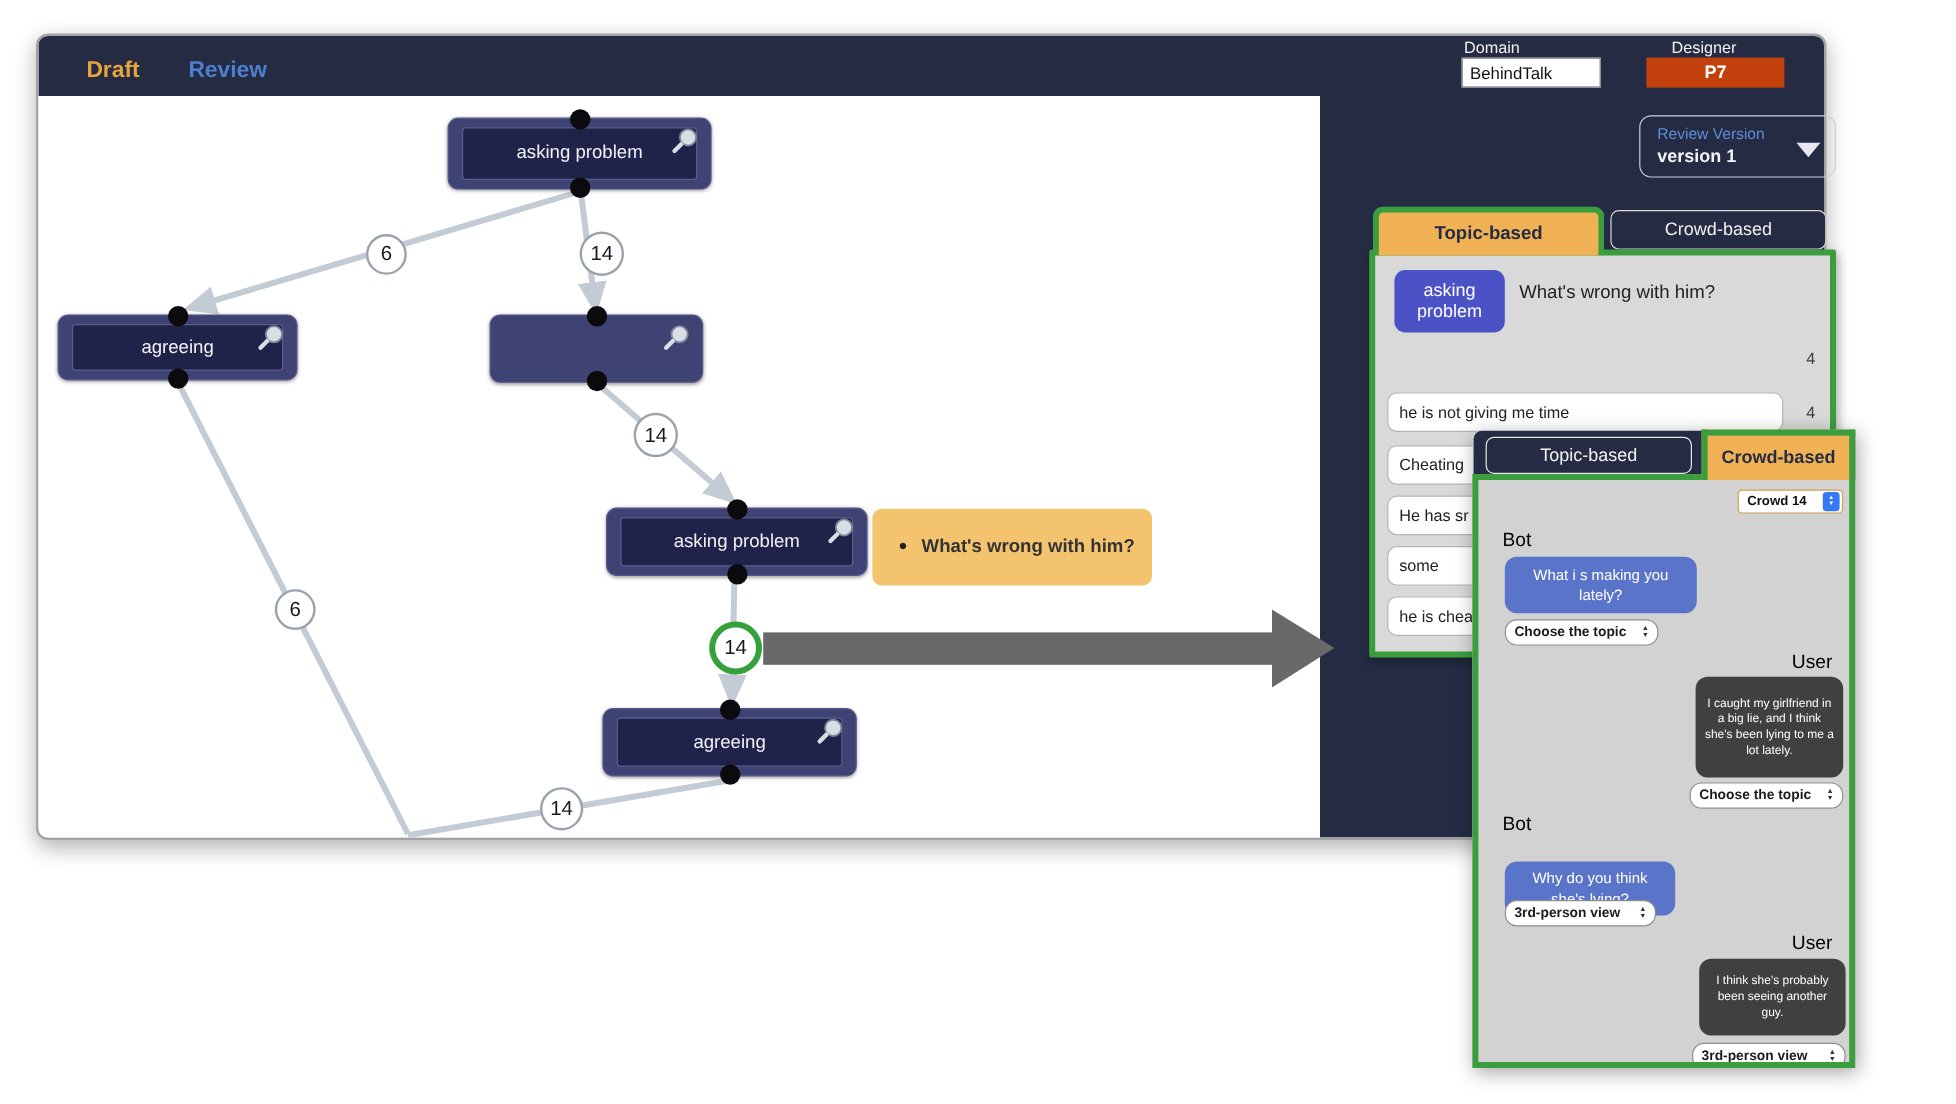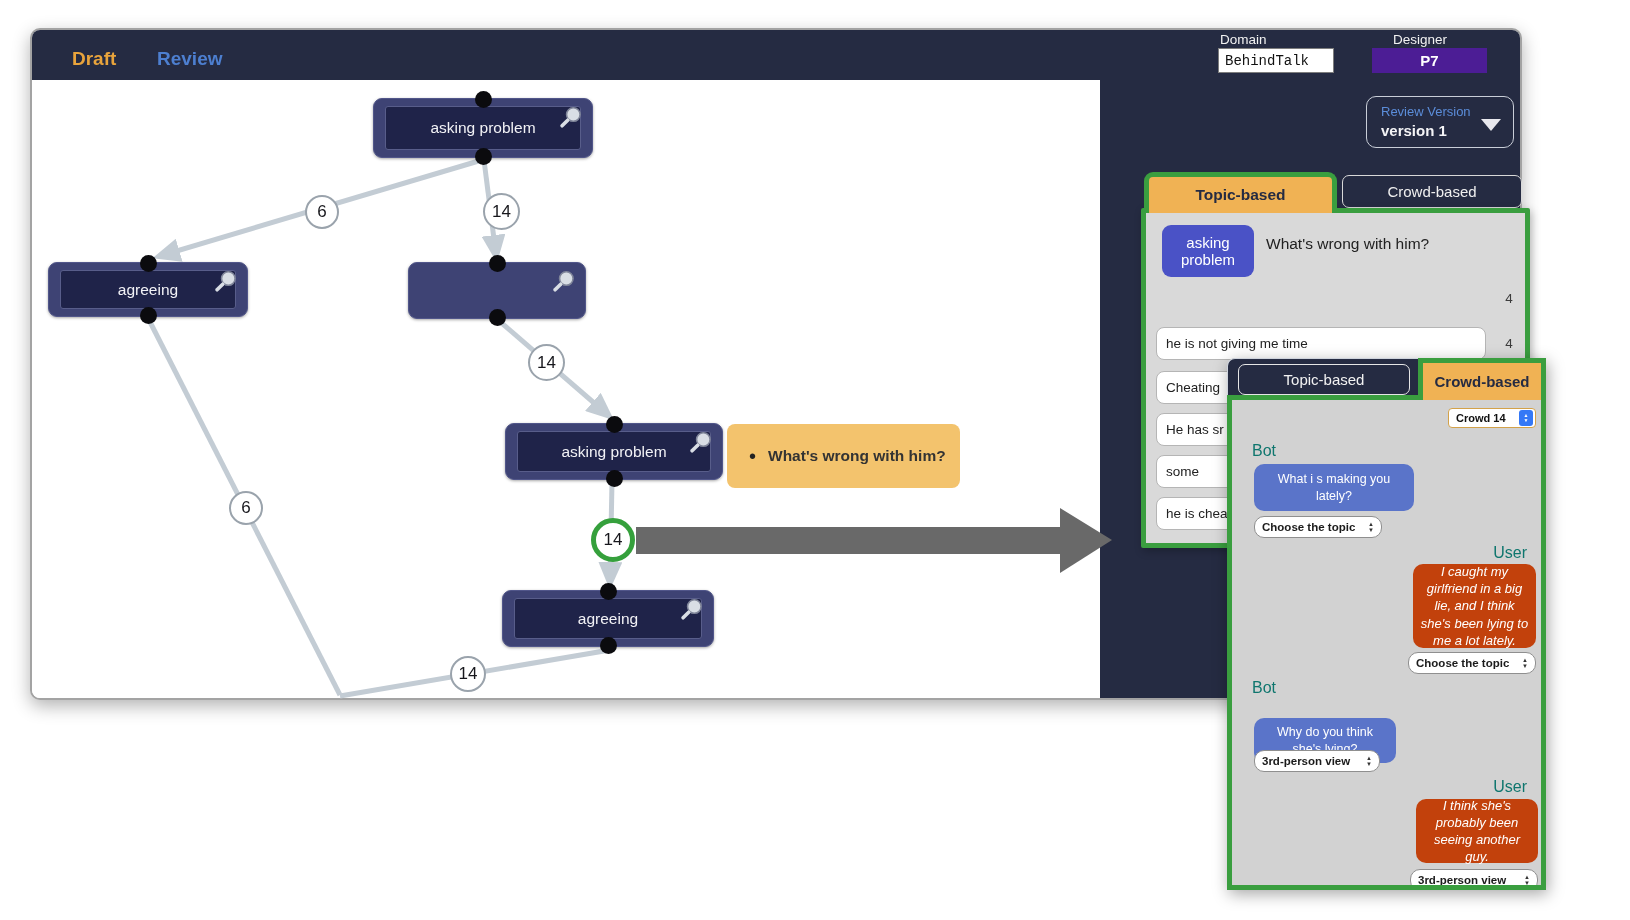--- a/index.html
+++ b/index.html
@@ -13,25 +13,25 @@
   #canvas { position:absolute; left:0; top:50px; width:1068px; height:618px; background:#ffffff; }
   #rightbar { position:absolute; left:1068px; top:50px; width:420px; height:618px; background:#252b42; }
 
   .nav-tab { position:absolute; top:18px; font-size:19px; font-weight:600; cursor:default; }
   #tab-draft { left:40px; color:#e9a43c; }
   #tab-review { left:125px; color:#4d7fd0; }
 
   .fieldlabel { position:absolute; color:#f2f2f2; font-size:13.5px; }
   .domain-input { position:absolute; width:116px; height:25px; background:#fff; border:1px solid #7d7d7d;
                   font-size:14px; color:#111; padding:0 6px; font-family:inherit; }
-  .designer-box { position:absolute; width:115px; height:25px; background:#4c1d95; color:#fff;
+  .designer-box { position:absolute; width:115px; height:25px; background:#c2410c; color:#fff;
                   font-size:15px; font-weight:700; display:flex; align-items:center; justify-content:center; }
 
   
-  #review-version { position:absolute; left:1366px; top:96px; width:148px; height:52px;
+  #review-version { position:absolute; left:1366px; top:96px; width:164px; height:52px;
                     border:1.5px solid #c9ced8; border-radius:10px; z-index:2; cursor:pointer; }
   #review-version .rv-label { position:absolute; left:14px; top:7px; color:#5b8dd9; font-size:13px; }
   #review-version .rv-value { position:absolute; left:14px; top:25px; color:#f4f4f6; font-size:15px; font-weight:600; }
   #review-version .caret { position:absolute; right:12px; top:22px; width:0; height:0;
                            border-left:10px solid transparent; border-right:10px solid transparent;
                            border-top:12px solid #e8e8ee; }
 
   
   #edges-svg { position:absolute; left:0; top:0; z-index:1; pointer-events:none; }
   .node { position:absolute; background:#3e4374; border:1px solid #51568a; border-radius:9px; z-index:2;
@@ -74,25 +74,25 @@
                  filter:drop-shadow(2px 4px 8px rgba(0,0,0,.35)); }
   #cp-header { position:absolute; left:0; top:0; width:319px; height:42px; background:#252b42;
                border-radius:8px 0 0 0; border-top:1px solid #cfd4dd; border-left:1px solid #cfd4dd; }
   #cp-tab-topic { position:absolute; left:10px; top:5px; width:172px; height:31px; border:1.5px solid #e6e6e6;
                   border-radius:7px; display:flex; align-items:center; justify-content:center; color:#f2f2f2; font-size:15px; cursor:pointer; }
   #cp-tab-crowd { position:absolute; right:0; top:0; width:128px; height:42px; background:#f0b254;
                   border-top:5px solid #3a9e3f; border-left:5px solid #3a9e3f; border-right:5px solid #3a9e3f;
                   display:flex; align-items:center; justify-content:center; color:#252b42; font-size:15px; font-weight:700; z-index:2; cursor:pointer; }
   #cp-body { position:absolute; left:0; top:37px; width:319px; height:495px; background:#d2d2d2;
              border:5px solid #3a9e3f; overflow:hidden; }
-  .role-label { position:absolute; color:#0f766e; font-size:16px; }
+  .role-label { position:absolute; color:#000000; font-size:16px; }
   .bubble { position:absolute; border-radius:10px; color:#fff; display:flex; align-items:center; justify-content:center;
             text-align:center; padding:5px 7px; line-height:1.32; }
   .bubble.bot { background:#5a74c9; font-size:12.5px; }
-  .bubble.user { background:#c2410c; font-size:13px;font-style:italic; }
+  .bubble.user { background:#404040; font-size:10px; }
   .pill { position:absolute; background:#fff; border:1px solid #8f8f8f; border-radius:10px; height:22px;
           display:flex; align-items:center; justify-content:space-between; padding:0 7px; font-size:11.5px;
           font-weight:700; color:#1b1b1b; cursor:pointer; }
   .stepper { display:flex; flex-direction:column; align-items:center; color:#333; }
   .stepper::before { content:"▲"; font-size:6px; line-height:6px; }
   .stepper::after  { content:"▼"; font-size:6px; line-height:6px; }
   #crowd-select { position:absolute; right:5px; top:8px; width:88px; height:20px; background:#fff;
                   border:1.5px solid #d3a24a; border-radius:4px; display:flex; align-items:center;
                   justify-content:space-between; padding:0 2px 0 7px; font-size:11px; font-weight:700; color:#111; cursor:pointer; }
   #crowd-select .blue-stepper { width:14px; height:16px; background:#3478f6; border-radius:3px;
@@ -101,21 +101,21 @@
   #crowd-select .blue-stepper::after  { content:"▼"; font-size:5px; line-height:5px; }
 </style>
 </head>
 <body>
 
 <div id="window">
   <div id="topbar">
     <span class="nav-tab" id="tab-draft">Draft</span>
     <span class="nav-tab" id="tab-review">Review</span>
     <span class="fieldlabel" style="left:1188px;top:2px;">Domain</span>
-    <input class="domain-input" style="left: 1186px; top: 18px; font-family: Liberation Mono, monospace;" value="BehindTalk">
+    <input class="domain-input" style="left: 1186px; top: 18px;" value="BehindTalk">
     <span class="fieldlabel" style="left:1344px;top:2px;margin-left:17px;">Designer</span>
     <div class="designer-box" style="left:1340px;top:18px;">P7</div>
   </div>
   <div id="canvas"></div>
   <div id="rightbar"></div>
 </div>
 
 <div id="review-version">
   <span class="rv-label">Review Version</span>
   <span class="rv-value">version 1</span>

